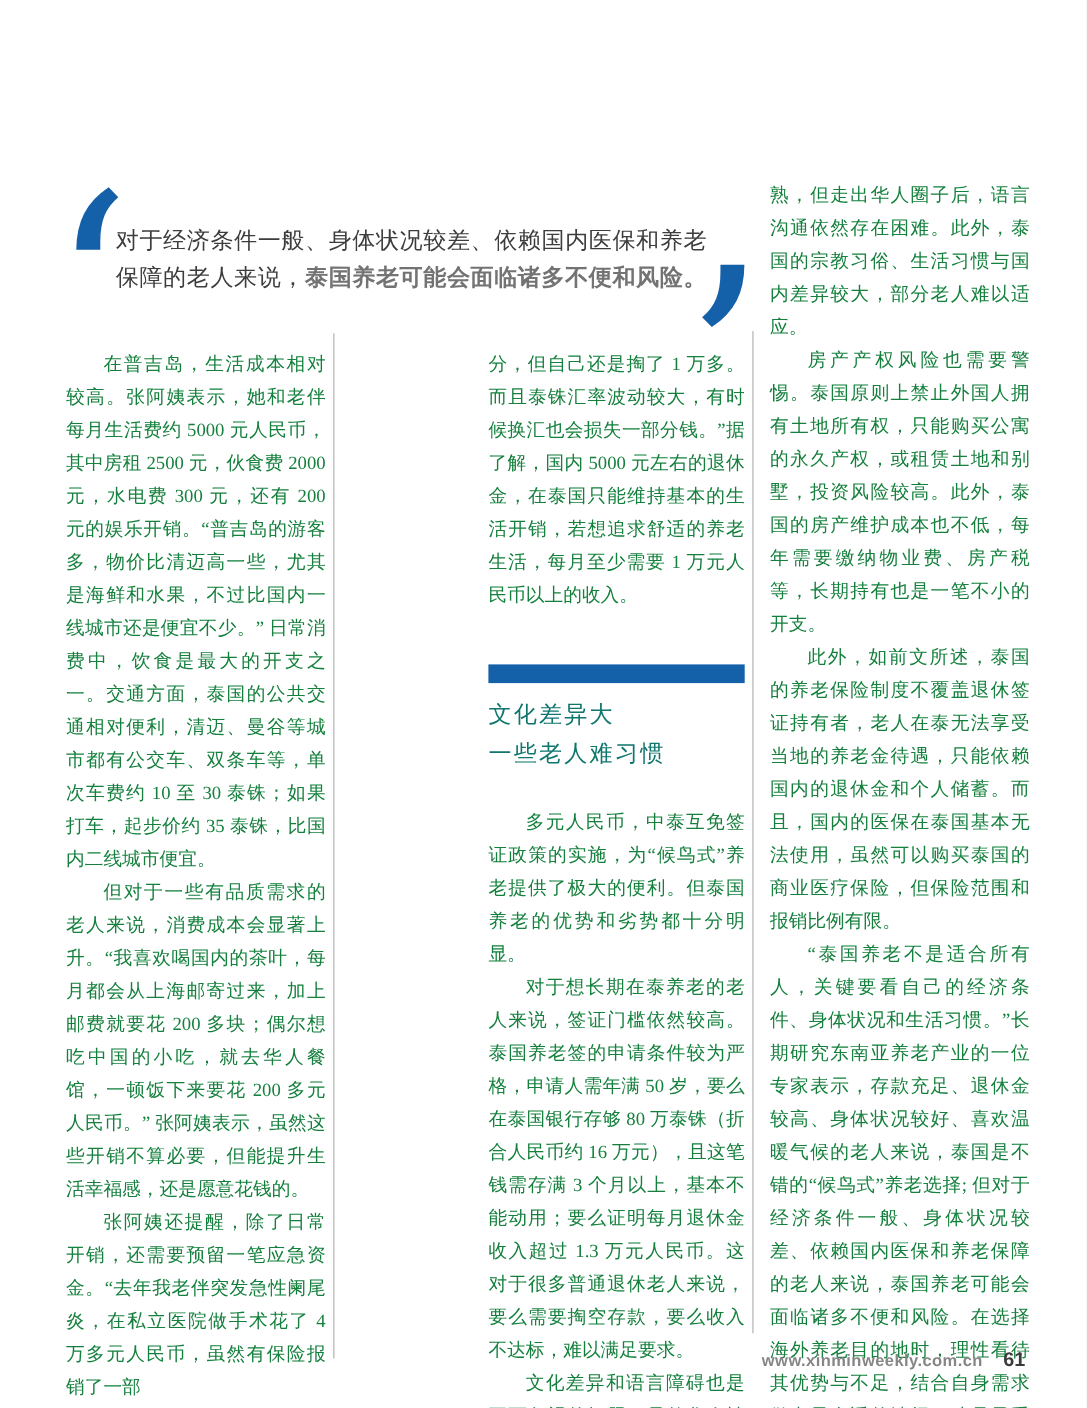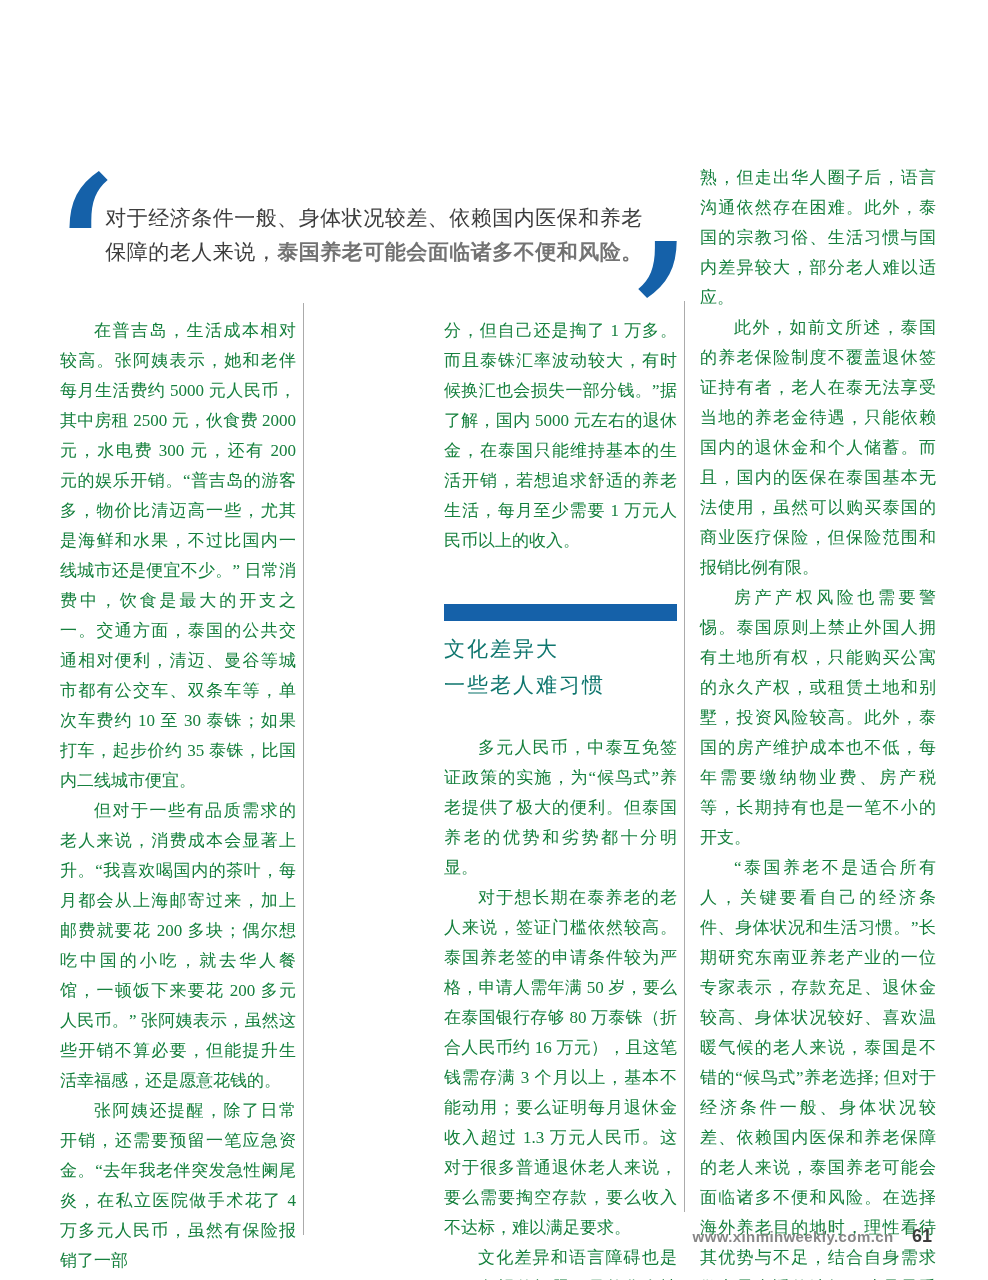--- a/index.html
+++ b/index.html
@@ -122,22 +122,22 @@
     <div class="plist">
         <p>多元人民币，中泰互免签证政策的实施，为“候鸟式”养老提供了极大的便利。但泰国养老的优势和劣势都十分明显。</p>
         <p>对于想长期在泰养老的老人来说，签证门槛依然较高。泰国养老签的申请条件较为严格，申请人需年满 50 岁，要么在泰国银行存够 80 万泰铢（折合人民币约 16 万元），且这笔钱需存满 3 个月以上，基本不能动用；要么证明每月退休金收入超过 1.3 万元人民币。这对于很多普通退休老人来说，要么需要掏空存款，要么收入不达标，难以满足要求。</p>
         <p>文化差异和语言障碍也是不可忽视的问题。虽然华人社区成</p>
       </div>
   </div>
 
   <div class="col" id="col3">
     <div class="plist">
         <p>熟，但走出华人圈子后，语言沟通依然存在困难。此外，泰国的宗教习俗、生活习惯与国内差异较大，部分老人难以适应。</p>
+        <p>房产产权风险也需要警惕。泰国原则上禁止外国人拥有土地所有权，只能购买公寓的永久产权，或租赁土地和别墅，投资风险较高。此外，泰国的房产维护成本也不低，每年需要缴纳物业费、房产税等，长期持有也是一笔不小的开支。</p>
         <p>此外，如前文所述，泰国的养老保险制度不覆盖退休签证持有者，老人在泰无法享受当地的养老金待遇，只能依赖国内的退休金和个人储蓄。而且，国内的医保在泰国基本无法使用，虽然可以购买泰国的商业医疗保险，但保险范围和报销比例有限。</p>
-        <p>房产产权风险也需要警惕。泰国原则上禁止外国人拥有土地所有权，只能购买公寓的永久产权，或租赁土地和别墅，投资风险较高。此外，泰国的房产维护成本也不低，每年需要缴纳物业费、房产税等，长期持有也是一笔不小的开支。</p>
       </div>
     <p class="para"><span>“泰国养老不是适合所有人，关键要看自己的经济条件、身体状况和生活习惯。”长期研究东南亚养老产业的一位专家表示，存款充足、退休金较高、身体状况较好、喜欢温暖气候的老人来说，泰国是不错的“候鸟式”养老选择; 但对于经济条件一般、身体状况较差、依赖国内医保和养老保障的老人来说，泰国养老可能会面临诸多不便和风险。在选择海外养老目的地时，理性看待其优势与不足，结合自身需求做出最合适的选择，才是最重要的。</span></p>
   </div>
 
   <div class="divider" id="divider1"></div>
   <div class="divider" id="divider2"></div>
 
   <div class="footer">
     <span class="footer-url">www.xinminweekly.com.cn</span>
     <span class="footer-page">61</span>

